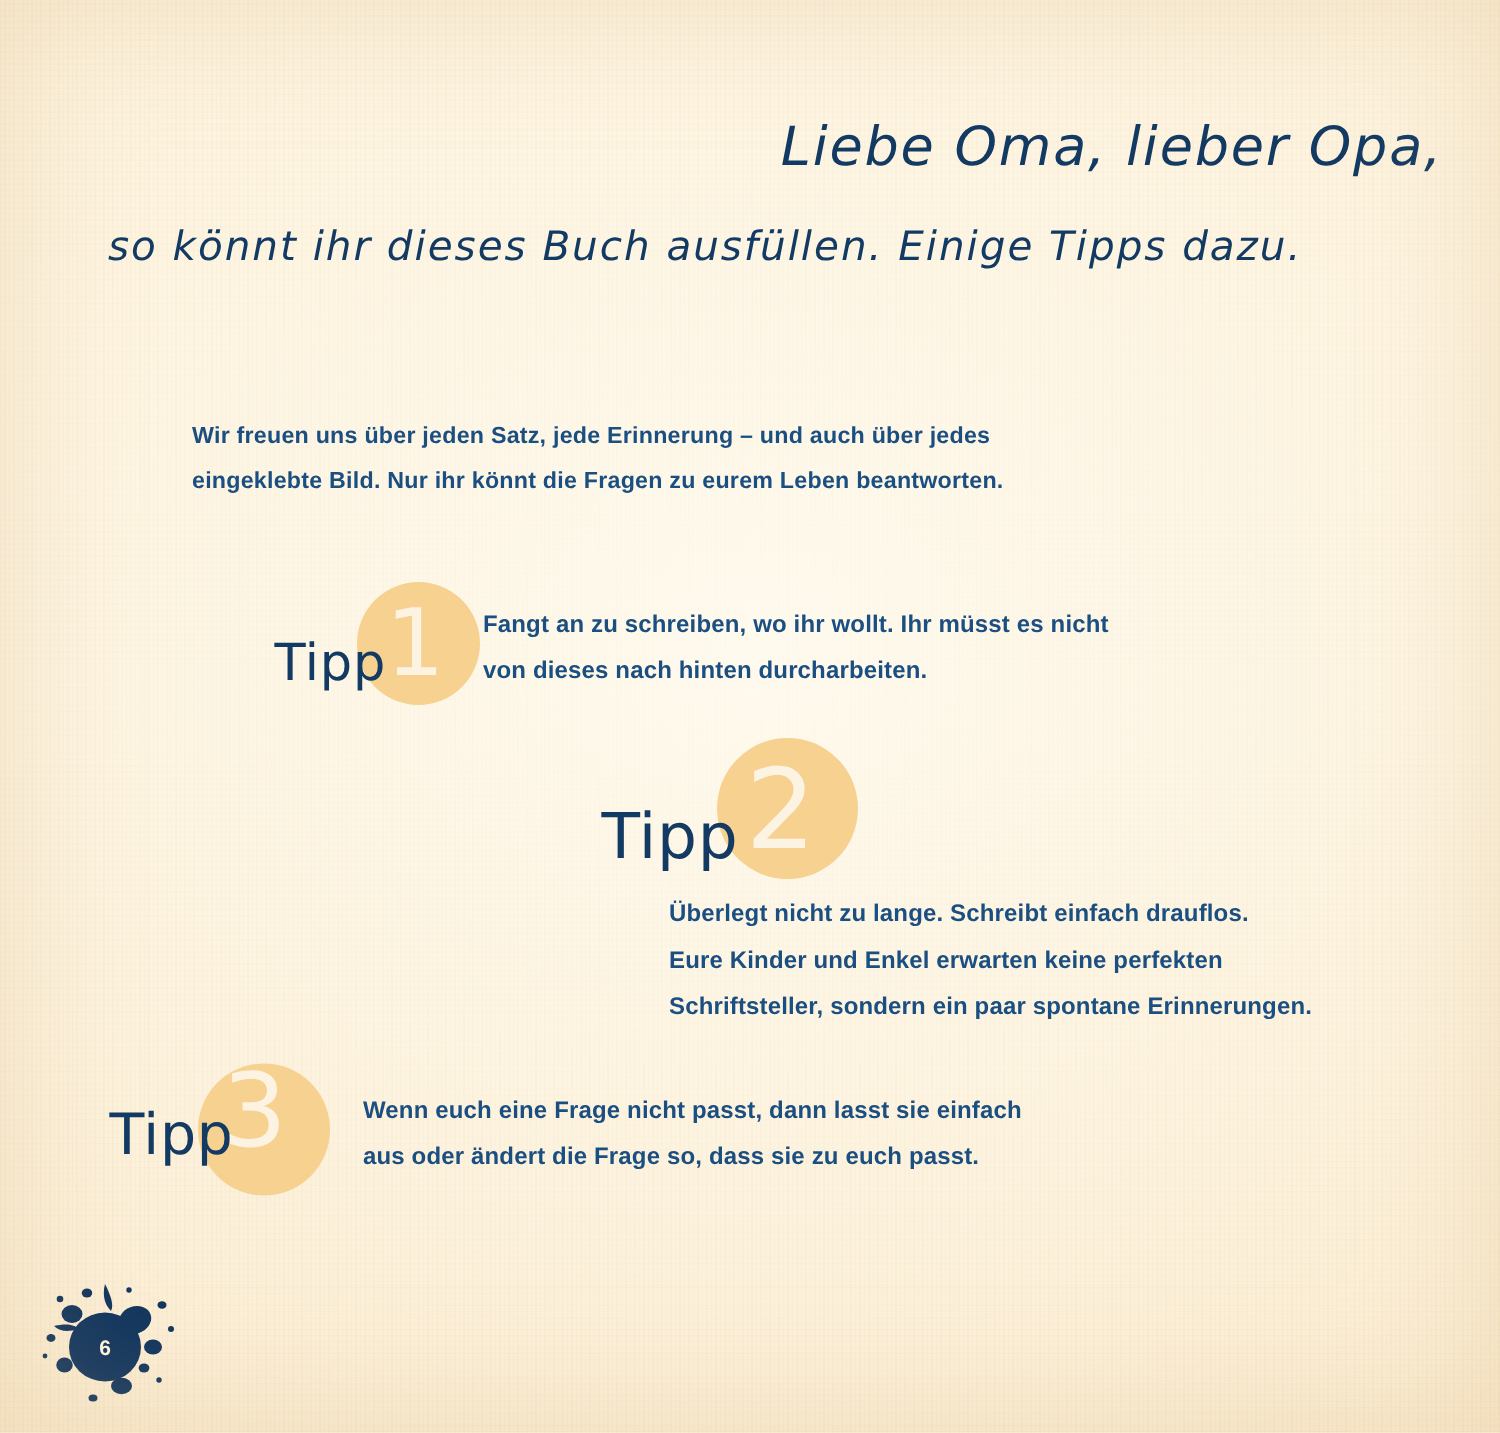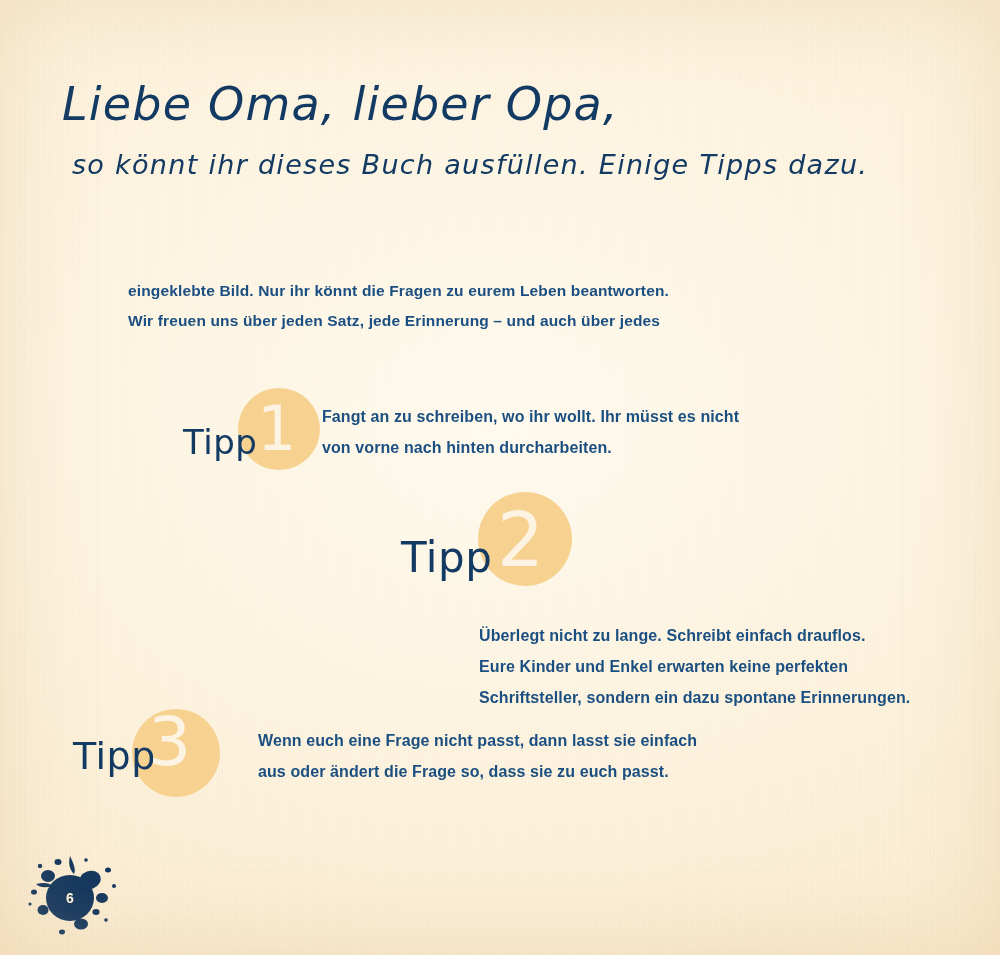--- a/index.html
+++ b/index.html
@@ -38,34 +38,35 @@
   .headline-block {
     position: absolute;
     left: 62px;
     top: 78px;
     width: 900px;
   }
   .headline {
     font-family: "DejaVu Sans", sans-serif;
     font-style: italic;
     font-weight: 400;
-    font-size: 46px;
+    font-size: 36px;
     letter-spacing: 1.2px;
     color: #123a63;
     line-height: 1.15;
     white-space: nowrap;
+    text-align: right;
   }
   .subheadline {
     font-family: "DejaVu Sans", sans-serif;
     font-style: italic;
     font-weight: 400;
     font-size: 27px;
     letter-spacing: 1.3px;
     color: #123a63;
-    margin-top: 18px;
+    margin-top: 30px;
     margin-left: 10px;
     white-space: nowrap;
   }
 
   
   .intro {
     position: absolute;
     left: 128px;
     top: 276px;
     width: 660px;
@@ -121,28 +122,28 @@
   #tip-1 .tip-circle { left: 238px; top: 388px; width: 82px; height: 82px; }
   #tip-1 .tip-word  { position: absolute; left: 183px; top: 404px; font-size: 34px; }
   #tip-1 .tip-num   { left: 257px; top: 398px; font-size: 62px; }
   #tip-1 .tip-text  { left: 322px; top: 401px; width: 620px; }
 
   
   #tip-2 { left: 0; top: 0; width: 1000px; height: 0; }
   #tip-2 .tip-circle { left: 478px; top: 492px; width: 94px; height: 94px; }
   #tip-2 .tip-word  { position: absolute; left: 401px; top: 515px; font-size: 42px; }
   #tip-2 .tip-num   { left: 497px; top: 503px; font-size: 74px; }
-  #tip-2 .tip-text  { left: 446px; top: 620px; width: 520px; margin-left: 33px; }
+  #tip-2 .tip-text  { left: 446px; top: 594px; width: 520px; }
 
   
   #tip-3 { left: 0; top: 0; width: 1000px; height: 0; }
   #tip-3 .tip-circle { left: 132px; top: 709px; width: 88px; height: 88px; }
   #tip-3 .tip-word  { position: absolute; left: 73px; top: 716px; font-size: 38px; }
   #tip-3 .tip-num   { left: 148px; top: 708px; font-size: 68px; }
-  #tip-3 .tip-text  { left: 258px; top: 725px; width: 620px; }
+  #tip-3 .tip-text  { left: 242px; top: 725px; width: 620px; }
 
   
   .page-number-wrap {
     position: absolute;
     left: 18px;
     top: 840px;
     width: 110px;
     height: 100px;
   }
   .page-number {
@@ -164,42 +165,42 @@
 <body>
 
 <div class="page">
 
   <div class="headline-block">
     <div class="headline">Liebe Oma, lieber Opa,</div>
     <div class="subheadline">so könnt ihr dieses Buch ausfüllen. Einige Tipps dazu.</div>
   </div>
 
   <div class="intro">
+    <span class="line">Wir freuen uns über jeden Satz, jede Erinnerung – und auch über jedes</span>
     <span class="line">eingeklebte Bild. Nur ihr könnt die Fragen zu eurem Leben beantworten.</span>
-    <span class="line">Wir freuen uns über jeden Satz, jede Erinnerung – und auch über jedes</span>
   </div>
 
   <div class="tip" id="tip-1">
     <div class="tip-circle"></div>
     <div class="tip-word">Tipp</div>
     <div class="tip-num">1</div>
     <div class="tip-text">
       <span class="line">Fangt an zu schreiben, wo ihr wollt. Ihr müsst es nicht</span>
-      <span class="line">von vorne nach hinten durcharbeiten.</span>
+      <span class="line">von dieses nach hinten durcharbeiten.</span>
     </div>
   </div>
 
   <div class="tip" id="tip-2">
     <div class="tip-circle"></div>
     <div class="tip-word">Tipp</div>
     <div class="tip-num">2</div>
     <div class="tip-text">
       <span class="line">Überlegt nicht zu lange. Schreibt einfach drauflos.</span>
       <span class="line">Eure Kinder und Enkel erwarten keine perfekten</span>
-      <span class="line">Schriftsteller, sondern ein dazu spontane Erinnerungen.</span>
+      <span class="line">Schriftsteller, sondern ein paar spontane Erinnerungen.</span>
     </div>
   </div>
 
   <div class="tip" id="tip-3">
     <div class="tip-circle"></div>
     <div class="tip-word">Tipp</div>
     <div class="tip-num">3</div>
     <div class="tip-text">
       <span class="line">Wenn euch eine Frage nicht passt, dann lasst sie einfach</span>
       <span class="line">aus oder ändert die Frage so, dass sie zu euch passt.</span>

